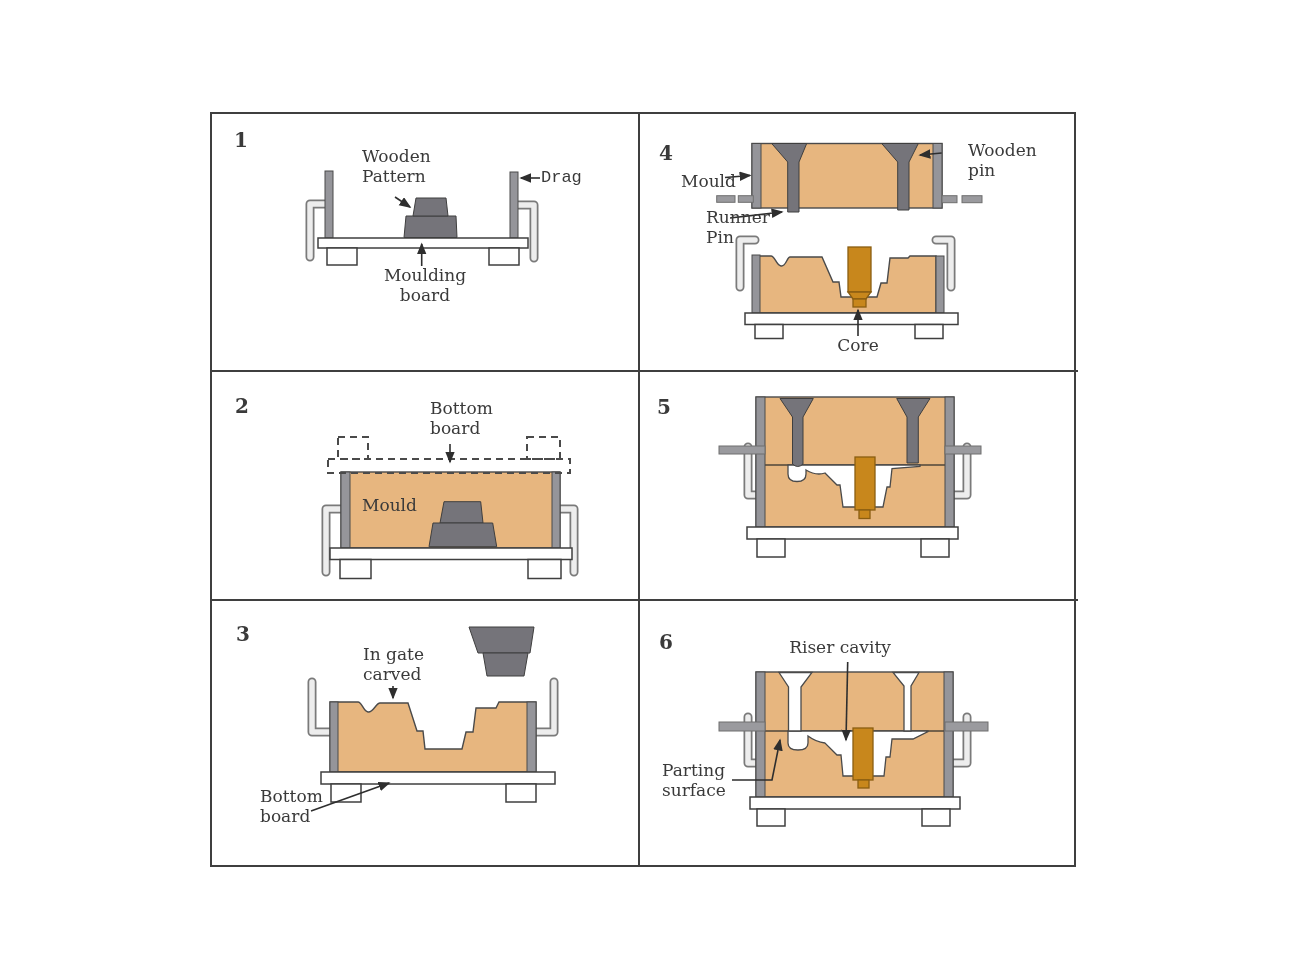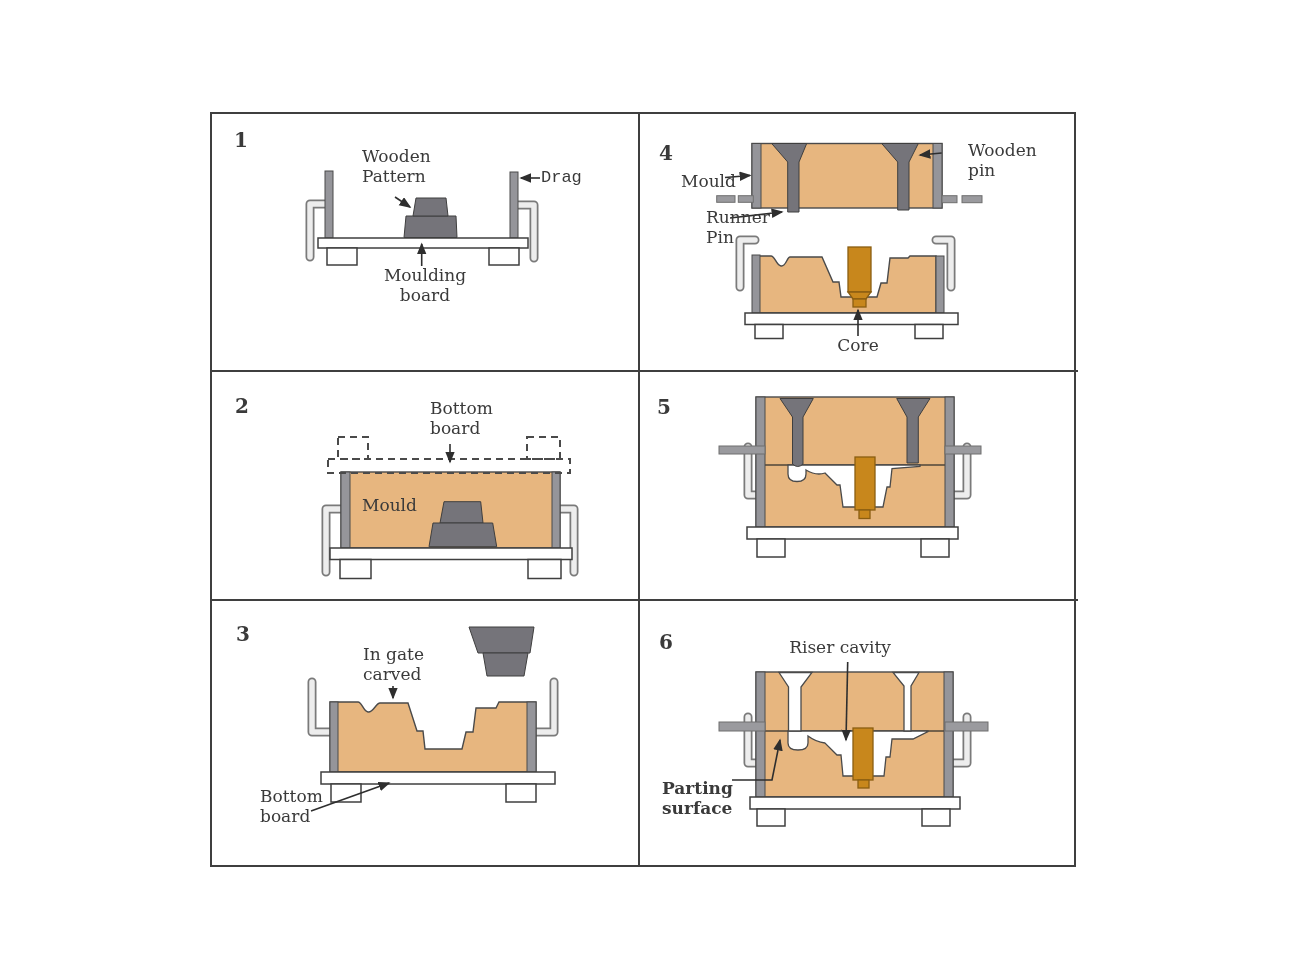--- a/index.html
+++ b/index.html
@@ -239,16 +239,16 @@
       <rect class="rod" x="79" y="122" width="46" height="9"></rect>
       <rect class="rod" x="305" y="122" width="43" height="9"></rect>
       <rect class="board" x="110" y="197" width="210" height="12"></rect>
       <rect class="board" x="117" y="209" width="28" height="17"></rect>
       <rect class="board" x="282" y="209" width="28" height="17"></rect>
       <path class="arr" d="M207.7,62 L206,140" marker-end="url(#a6)"></path>
       <path class="arr" d="M92,180 L132,180 L140,140" marker-end="url(#a6)"></path>
     </svg>
     <div class="num" style="left:19px;top:32px;">6</div>
     <div class="lbl ctr" style="left:130px;top:37px;width:140px;">Riser cavity</div>
-    <div class="lbl" style="left:22px;top:178px;font-weight:bold;">Parting
+    <div class="lbl" style="left:22px;top:160px;">Parting
 surface</div>
   </div>
 </div>
 
 </body></html>

